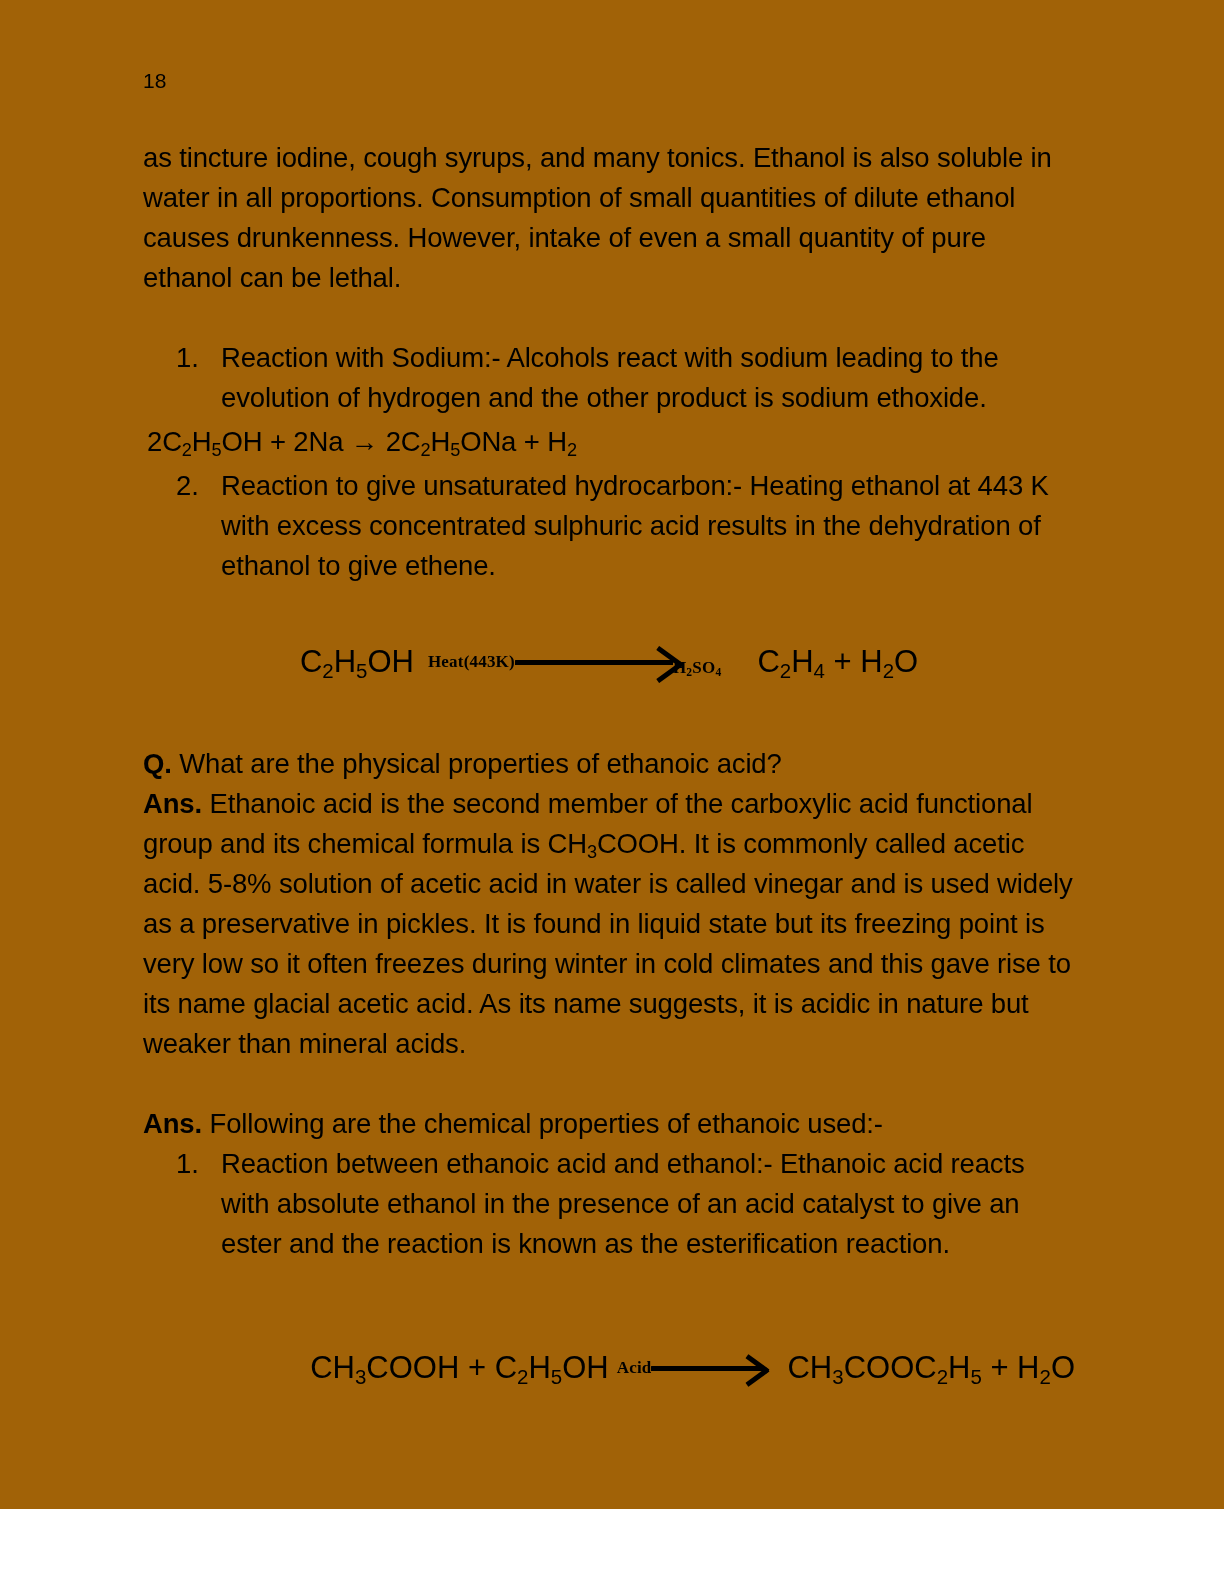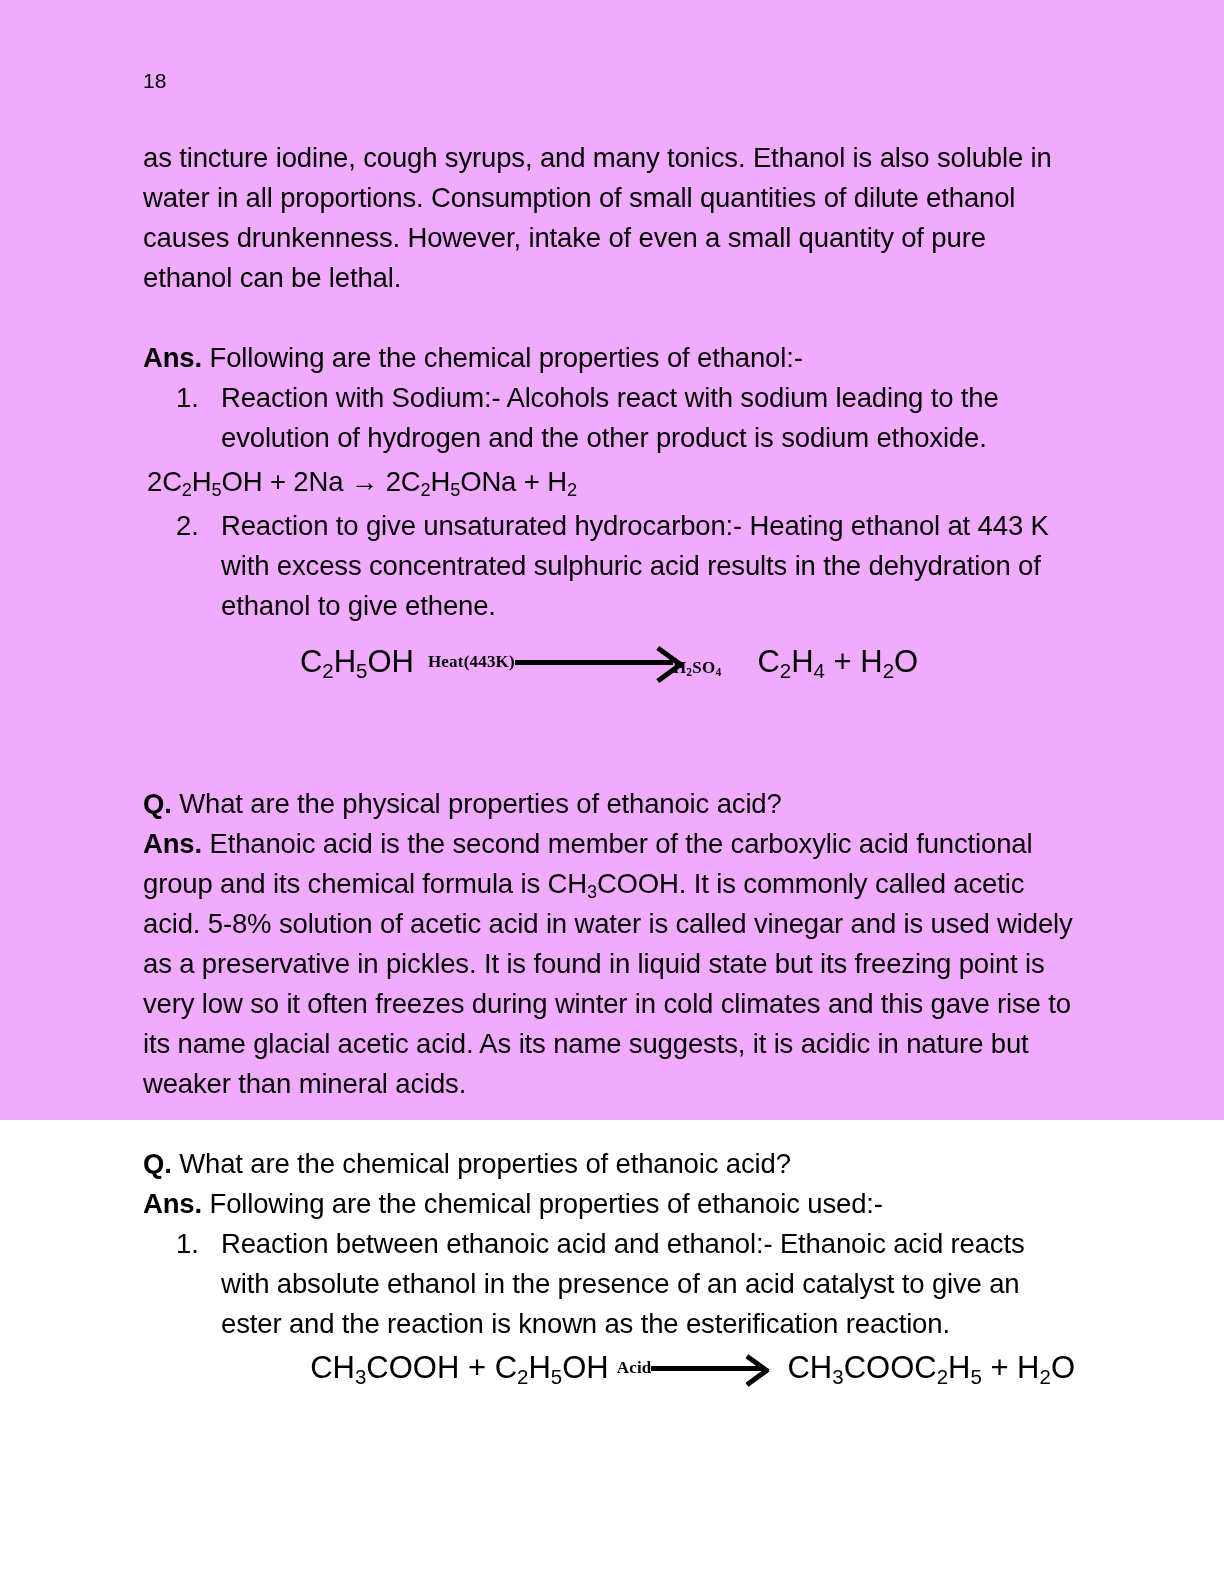--- a/index.html
+++ b/index.html
@@ -11,22 +11,22 @@
     width: 1224px;
     height: 1584px;
     font-family: "Liberation Sans", sans-serif;
     color: #000000;
     position: relative;
     overflow: hidden;
   }
   .page {
     position: relative;
     width: 1224px;
-    height: 1120px;
-    background: #f0abfc;
+    height: 1509px;
+    background: #a16207;
   }
   .page-number {
     position: absolute;
     left: 143px;
     top: 68px;
     font-size: 21px;
     line-height: 26px;
     color: #000;
   }
   .content {
@@ -185,21 +185,20 @@
 
   <div class="page-number">18</div>
 
   <div class="content">
 
     <p class="para">as tincture iodine, cough syrups, and many tonics. Ethanol is also soluble in water in all proportions. Consumption of small quantities of dilute ethanol causes drunkenness. However, intake of even a small quantity of pure ethanol can be lethal.</p>
 
     <div class="gap-lg"></div>
 
 
-    <p class="qline"><span class="qlabel">Ans.</span><span> Following are the chemical properties of ethanol:-</span></p>
 
     <ol class="numlist">
       <li><span class="marker">1.</span><span>Reaction with Sodium:- Alcohols react with sodium leading to the evolution of hydrogen and the other product is sodium ethoxide.</span></li>
     </ol>
 
     <p class="inline-eq"><span>2C</span><sub>2</sub><span>H</span><sub>5</sub><span>OH + 2Na</span><span>&nbsp;</span><span>→</span><span>&nbsp;</span><span>2C</span><sub>2</sub><span>H</span><sub>5</sub><span>ONa + H</span><sub>2</sub></p>
 
     <ol class="numlist">
       <li><span class="marker">2.</span><span>Reaction to give unsaturated hydrocarbon:- Heating ethanol at 443 K with excess concentrated sulphuric acid results in the dehydration of ethanol to give ethene.</span></li>
     </ol>
@@ -208,21 +207,20 @@
 
 
     <div class="gap-lg"></div>
 
     <p class="qline"><span class="qlabel">Q.</span><span> What are the physical properties of ethanoic acid?</span></p>
 
     <p class="para"><span class="qlabel">Ans.</span><span> Ethanoic acid is the second member of the carboxylic acid functional group and its chemical formula is CH</span><sub>3</sub><span>COOH. It is commonly called acetic acid. 5-8% solution of acetic acid in water is called vinegar and is used widely as a preservative in pickles. It is found in liquid state but its freezing point is very low so it often freezes during winter in cold climates and this gave rise to its name glacial acetic acid. As its name suggests, it is acidic in nature but weaker than mineral acids.</span></p>
 
     <div class="gap-lg"></div>
 
-    <p class="qline"><span class="qlabel">Q.</span><span> What are the chemical properties of ethanoic acid?</span></p>
 
     <p class="qline"><span class="qlabel">Ans.</span><span> Following are the chemical properties of ethanoic used:-</span></p>
 
     <ol class="numlist">
       <li><span class="marker">1.</span><span>Reaction between ethanoic acid and ethanol:- Ethanoic acid reacts with absolute ethanol in the presence of an acid catalyst to give an ester and the reaction is known as the esterification reaction.</span></li>
     </ol>
 
   </div>
 
   <div class="rx-block-1">

